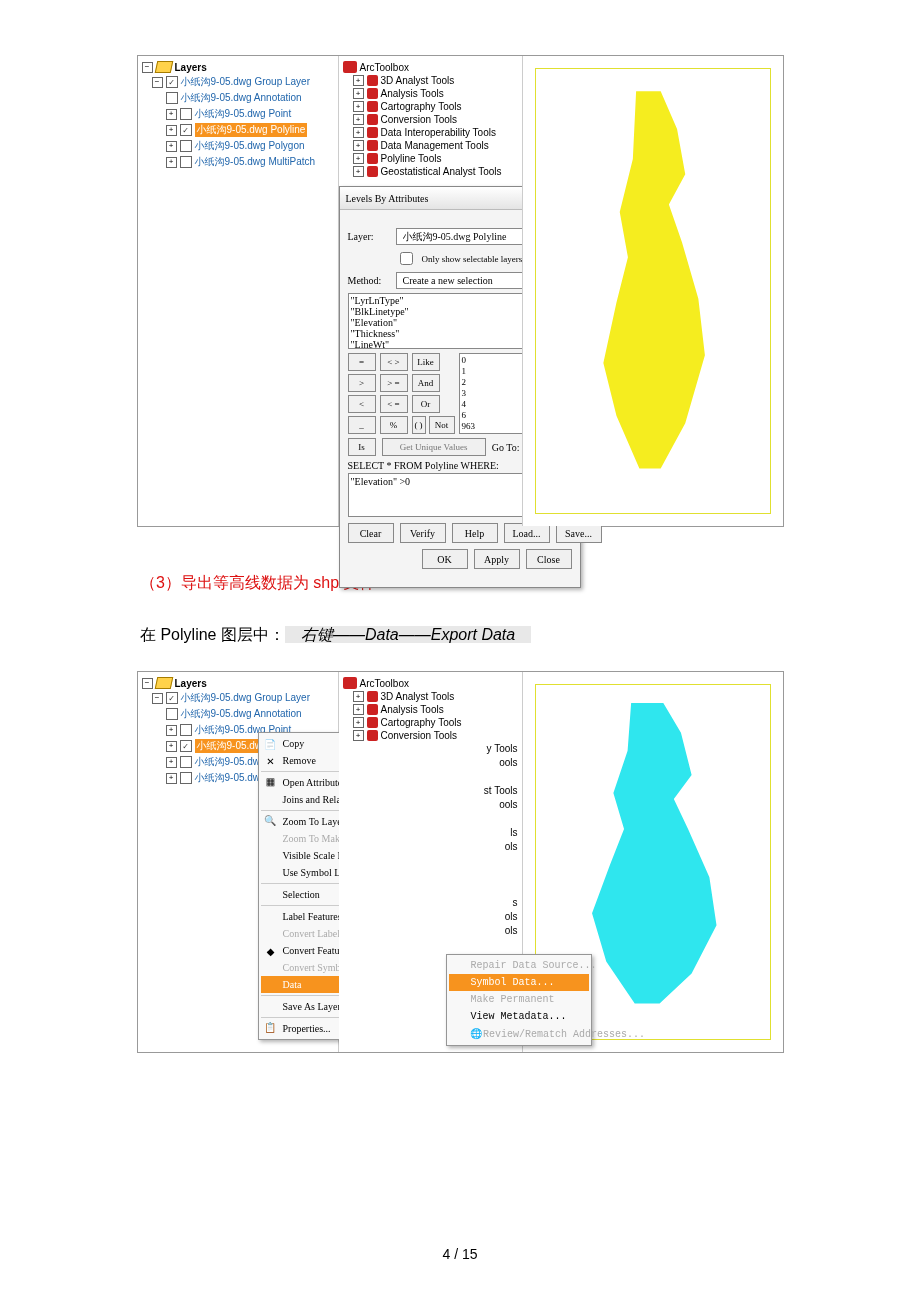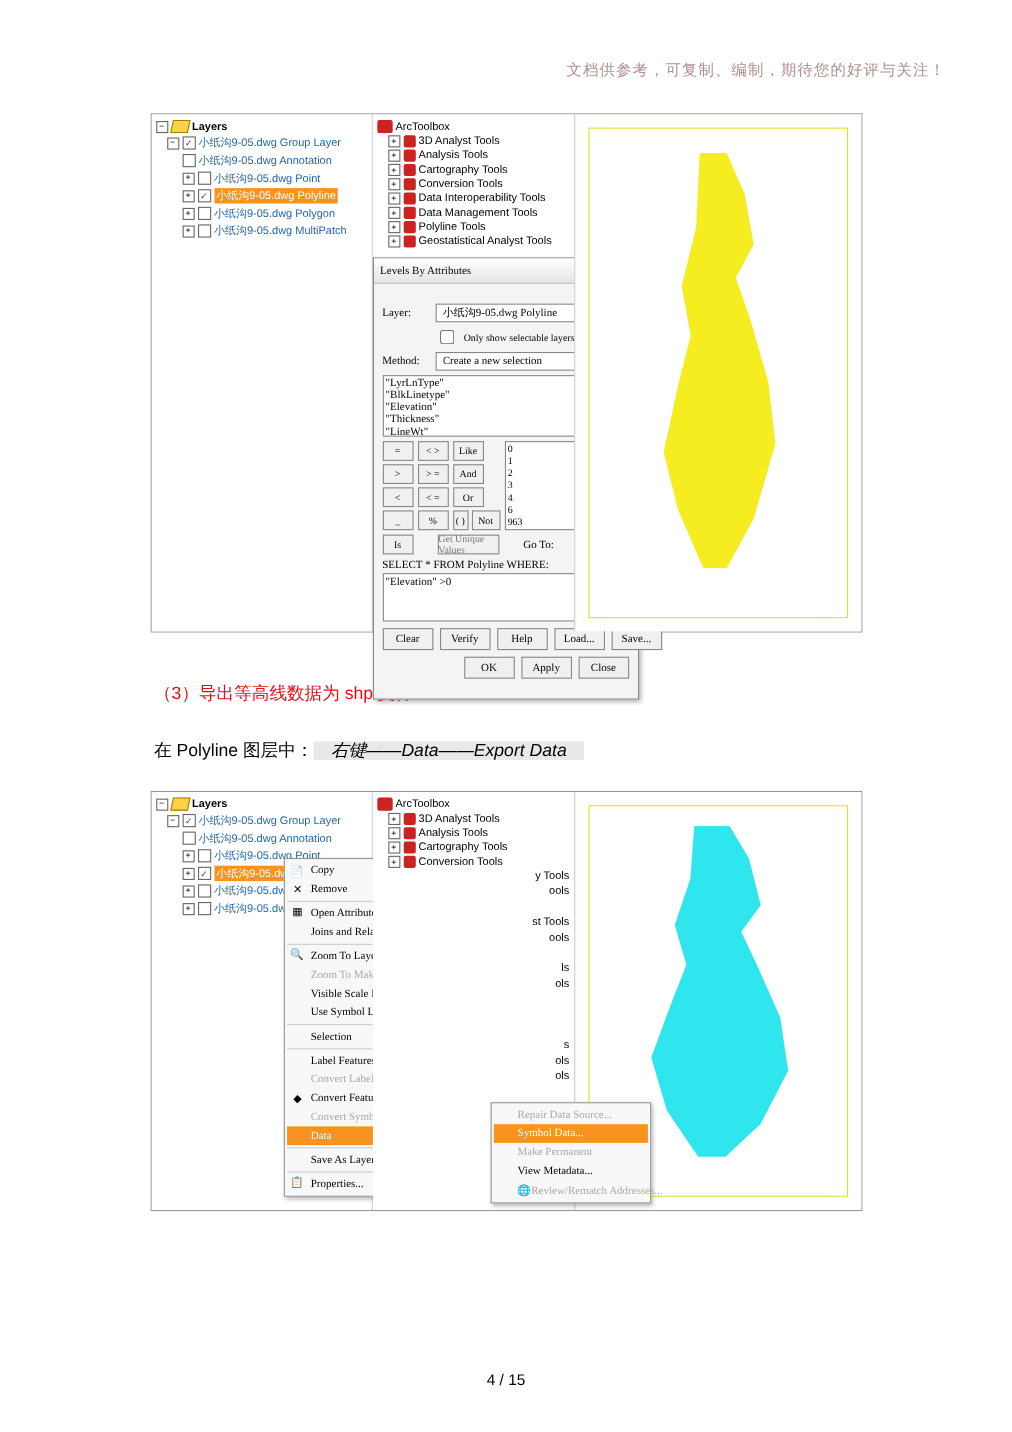--- a/index.html
+++ b/index.html
@@ -31,50 +31,49 @@
 .dlg-body{padding:18px 8px}
 .dlg-row{display:flex;align-items:center;gap:6px;margin-bottom:4px}
 .dlg-row label{width:42px}
 .dlg select,.dlg input[type=text]{font-family:Tahoma;font-size:10px;border:1px solid #888;background:#fff;padding:1px 2px}
 .dlg .fields{height:52px;border:1px solid #888;background:#fff;overflow:hidden;padding:1px 2px;margin-bottom:4px}
 .dlg .fields div{line-height:11px}
 .dlg .opgrid{display:flex;gap:4px;margin-bottom:4px}
 .dlg .opcol{display:flex;flex-direction:column;gap:3px}
 .dlg .opbtn{width:26px;height:16px;border:1px solid #888;background:#f0f0f0;font-size:9px;display:flex;align-items:center;justify-content:center}
 .dlg .vals{flex:1;border:1px solid #888;background:#fff;padding:1px 2px;font-size:9px;line-height:11px;overflow:hidden}
-.dlg .isrow{display:flex;gap:22px;align-items:center;margin-bottom:4px}
+.dlg .isrow{display:flex;gap:6px;align-items:center;margin-bottom:4px}
 .dlg .isrow .opbtn{width:26px}
 .dlg .guv{flex:1;border:1px solid #888;background:#f0f0f0;height:16px;display:flex;align-items:center;justify-content:center;font-size:9px;color:#777}
 .dlg .expr-lbl{margin:2px 0}
 .dlg .expr{width:100%;height:44px;border:1px solid #888;background:#fff;padding:2px;box-sizing:border-box;font-size:10px}
 .dlg .btnrow{display:flex;gap:6px;justify-content:space-between;margin-top:6px}
 .dlg .btnrow2{display:flex;gap:6px;justify-content:flex-end;margin-top:6px}
 .dlg .dbtn{min-width:44px;height:18px;border:1px solid #888;background:#f0f0f0;font-size:10px;display:flex;align-items:center;justify-content:center}
 .ctx{position:absolute;left:120px;top:60px;width:190px;background:#f8f8f8;border:1px solid #969696;font-family:Tahoma;font-size:10px;box-shadow:2px 2px 4px rgba(0,0,0,.3);padding:2px}
 .ctx .mi{padding:3px 6px 3px 22px;position:relative;white-space:nowrap}
 .ctx .mi.sep{border-top:1px solid #ccc;margin-top:2px;padding-top:5px}
 .ctx .mi.disabled{color:#aaa}
 .ctx .mi.hl{background:#f7931e;color:#fff}
 .ctx .mi .arr{position:absolute;right:6px;top:4px;font-size:9px}
 .ctx .mi .ico{position:absolute;left:3px;top:2px;width:14px;height:14px;display:flex;align-items:center;justify-content:center;font-size:10px}
-.sub{position:absolute;left:308px;top:282px;width:140px;background:#f8f8f8;border:1px solid #969696;font-family:Liberation Serif, serif;font-size:10px;box-shadow:2px 2px 4px rgba(0,0,0,.3);padding:2px;z-index:10}
+.sub{position:absolute;left:308px;top:282px;width:140px;background:#f8f8f8;border:1px solid #969696;font-family:Liberation Mono, monospace;font-size:10px;box-shadow:2px 2px 4px rgba(0,0,0,.3);padding:2px;z-index:10}
 .sub .mi{padding:3px 6px 3px 22px;position:relative;white-space:nowrap}
 .sub .mi.disabled{color:#aaa}
 .sub .mi.hl{background:#f7931e;color:#fff}
 .body-text{margin:0 0 20px 80px;font-size:16px;line-height:2}
 .t-red{color:#d11}
 .t-ital{font-style:italic}
 .t-hl{background:#e8e8e8;padding:0 16px}
 .pager{position:absolute;bottom:40px;left:0;right:0;text-align:center;font-size:14px}
 </style>
 </head>
 <body>
 
 <div class="page">
-  <div class="header-note">文档供参考，可复制、编制，期待您的好评与关注！</div>
 
   <div class="fig fig1">
     <div class="split">
       <div class="col-left">
         <div class="tree-row">
             <span class="box">−</span>
             <span class="lyr-ico"></span>
             <b>Layers</b>
           </div>
         <div class="tree-row ind1">

